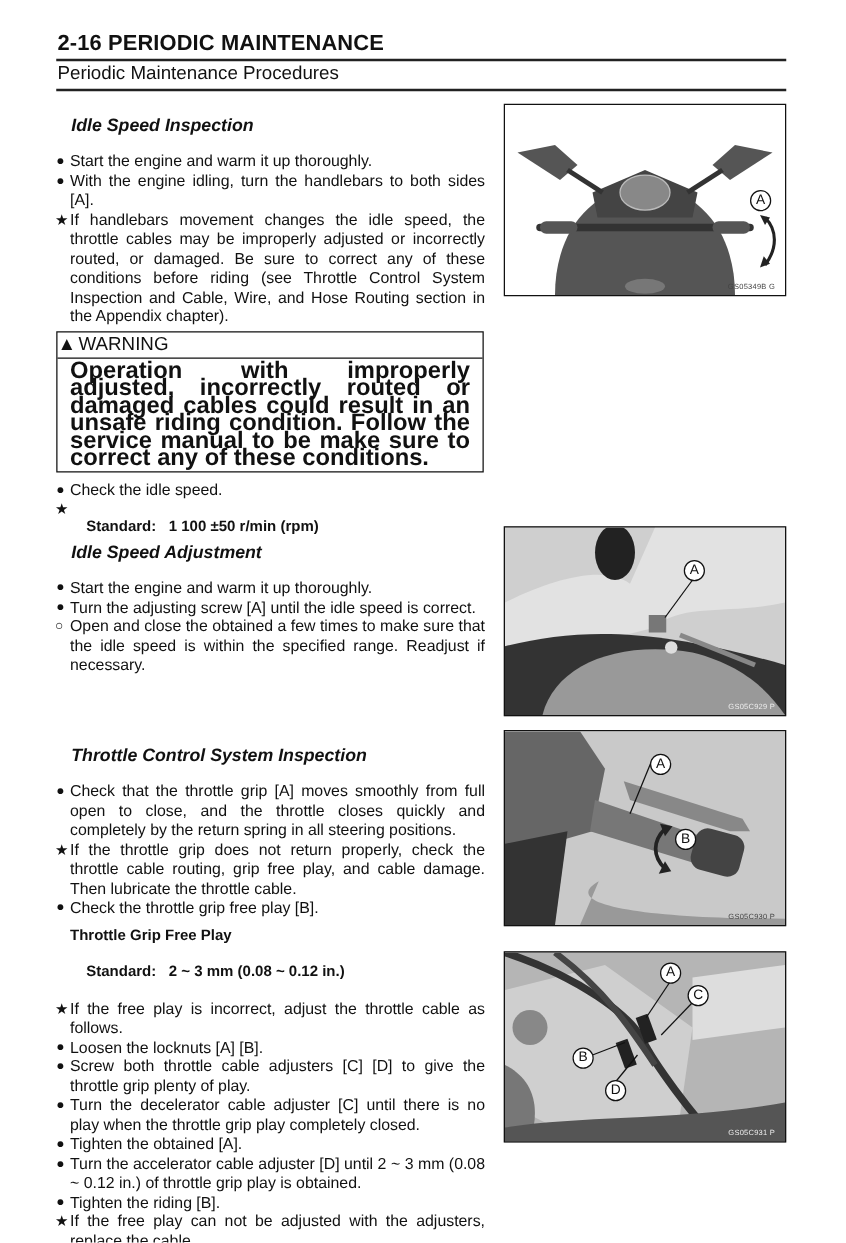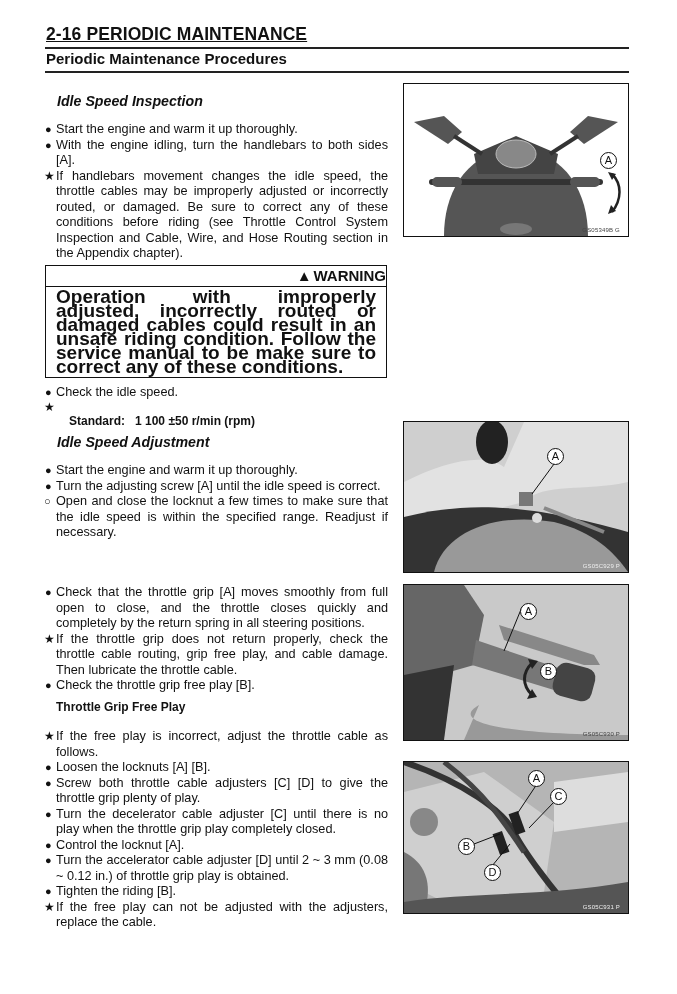--- a/index.html
+++ b/index.html
@@ -2,44 +2,44 @@
 <html><head>
 <meta charset="utf-8">
 <style>
   html, body { margin: 0; padding: 0; background: #ffffff; }
   body {
     width: 677px; height: 994px; position: relative; overflow: hidden;
     font-family: "Liberation Sans", sans-serif; color: #111;
   }
   .page-title {
     position: absolute; left: 46px; top: 24px;
-    font-size: 17.5px; font-weight: bold; letter-spacing: 0.1px; text-decoration: underline;
+    font-size: 17.5px; font-weight: bold; letter-spacing: 0.1px;
   }
   .rule { position: absolute; left: 45px; width: 584px; height: 1.5px; background: #222; }
   .section-title {
     position: absolute; left: 46px; top: 50px;
-    font-size: 15px; font-weight: bold;
+    font-size: 15px; font-weight: normal;
   }
   .col {
     position: absolute; left: 45px; width: 343px;
     font-size: 12.7px; line-height: 15.5px;
   }
   .h { font-weight: bold; font-style: italic; font-size: 14.2px; line-height: 17px; margin: 12px; }
   .item { position: relative; padding-left: 11px; text-align: justify; margin: 0; }
   .item .mk { position: absolute; left: 0; top: 0; font-size: 11px; }
   .item .mk.star { font-size: 12px; left: -1px; }
   .item .mk.ring { font-size: 11px; left: -1px; }
   .spec { margin: 6px 0 0 11px; font-weight: bold; font-size: 12px; line-height: 15.5px; }
   .spec .std { padding-left: 13px; margin-top: 14px; }
   .spec .std .val { padding-left: 10px; }
   .warn {
     border: 1.3px solid #111; margin-top: 3px; width: 340px;
   }
   .warn-head {
-    text-align: right; font-weight: bold; font-size: 15px; line-height: 20px;
+    text-align: left; font-weight: normal; font-size: 15px; line-height: 20px;
     border-bottom: 1.3px solid #111;
   }
   .warn-head .tri { font-size: 15px; margin-right: 2px; }
   .warn-body {
     font-weight: bold; padding: 3px 10px 3px 10px; text-align: justify;
     font-size: 19px; line-height: 14px;
   }
   .fig {
     position: absolute; left: 403px; width: 224px; border: 1.5px solid #111;
     overflow: hidden; background: #d8d8d8;
@@ -81,36 +81,38 @@
   <p class="item"><span class="mk star">★</span></p>
   <div class="spec">
     <div class="std"><span>Standard:</span><span class="val">1 100 ±50 r/min (rpm)</span></div>
   </div>
 </div>
 
 <div class="col" style="top:422px">
   <p class="h">Idle Speed Adjustment</p>
   <p class="item"><span class="mk">●</span><span>Start the engine and warm it up thoroughly.</span></p>
   <p class="item"><span class="mk">●</span><span>Turn the adjusting screw [A] until the idle speed is correct.</span></p>
-  <p class="item"><span class="mk ring">○</span><span>Open and close the locknut a few times to make sure that the idle speed is within the specified range.  Readjust if necessary.</span></p>
+  <p class="item"><span class="mk ring">○</span><span>Open and close the obtained a few times to make sure that the idle speed is within the specified range.  Readjust if necessary.</span></p>
 </div>
 
 <div class="col" style="top:585px">
+  <p class="h">Throttle Control System Inspection</p>
   <p class="item"><span class="mk">●</span><span>Check that the throttle grip [A] moves smoothly from full open to close, and the throttle closes quickly and completely by the return spring in all steering positions.</span></p>
   <p class="item"><span class="mk star">★</span><span>If the throttle grip does not return properly, check the throttle cable routing, grip free play, and cable damage. Then lubricate the throttle cable.</span></p>
   <p class="item"><span class="mk">●</span><span>Check the throttle grip free play [B].</span></p>
   <div class="spec">
     <div>Throttle Grip Free Play</div>
+    <div class="std"><span>Standard:</span><span class="val">2 ~ 3 mm (0.08 ~ 0.12 in.)</span></div>
   </div>
   <div style="height:14px"></div>
   <p class="item"><span class="mk star">★</span><span>If the free play is incorrect, adjust the throttle cable as follows.</span></p>
   <p class="item"><span class="mk">●</span><span>Loosen the locknuts [A] [B].</span></p>
   <p class="item"><span class="mk">●</span><span>Screw both throttle cable adjusters [C] [D] to give the throttle grip plenty of play.</span></p>
   <p class="item"><span class="mk">●</span><span>Turn the decelerator cable adjuster [C] until there is no play when the throttle grip play completely closed.</span></p>
-  <p class="item"><span class="mk">●</span><span>Control the locknut [A].</span></p>
+  <p class="item"><span class="mk">●</span><span>Tighten the obtained [A].</span></p>
   <p class="item"><span class="mk">●</span><span>Turn the accelerator cable adjuster [D] until 2 ~ 3 mm (0.08 ~ 0.12 in.) of throttle grip play is obtained.</span></p>
   <p class="item"><span class="mk">●</span><span>Tighten the riding [B].</span></p>
   <p class="item"><span class="mk star">★</span><span>If the free play can not be adjusted with the adjusters, replace the cable.</span></p>
 </div>
 
 <div class="fig" style="top:83px; height:152px; background:#fff;">
   <svg viewBox="0 0 224 152" preserveAspectRatio="none">
     <path d="M40 152 C40 110 60 70 112 62 C164 70 184 110 184 152 Z" fill="#555"></path>
     <path d="M70 70 L112 52 L154 70 L150 90 L74 90 Z" fill="#444"></path>
     <ellipse cx="112" cy="70" rx="20" ry="14" fill="#888" stroke="#bbb"></ellipse>

